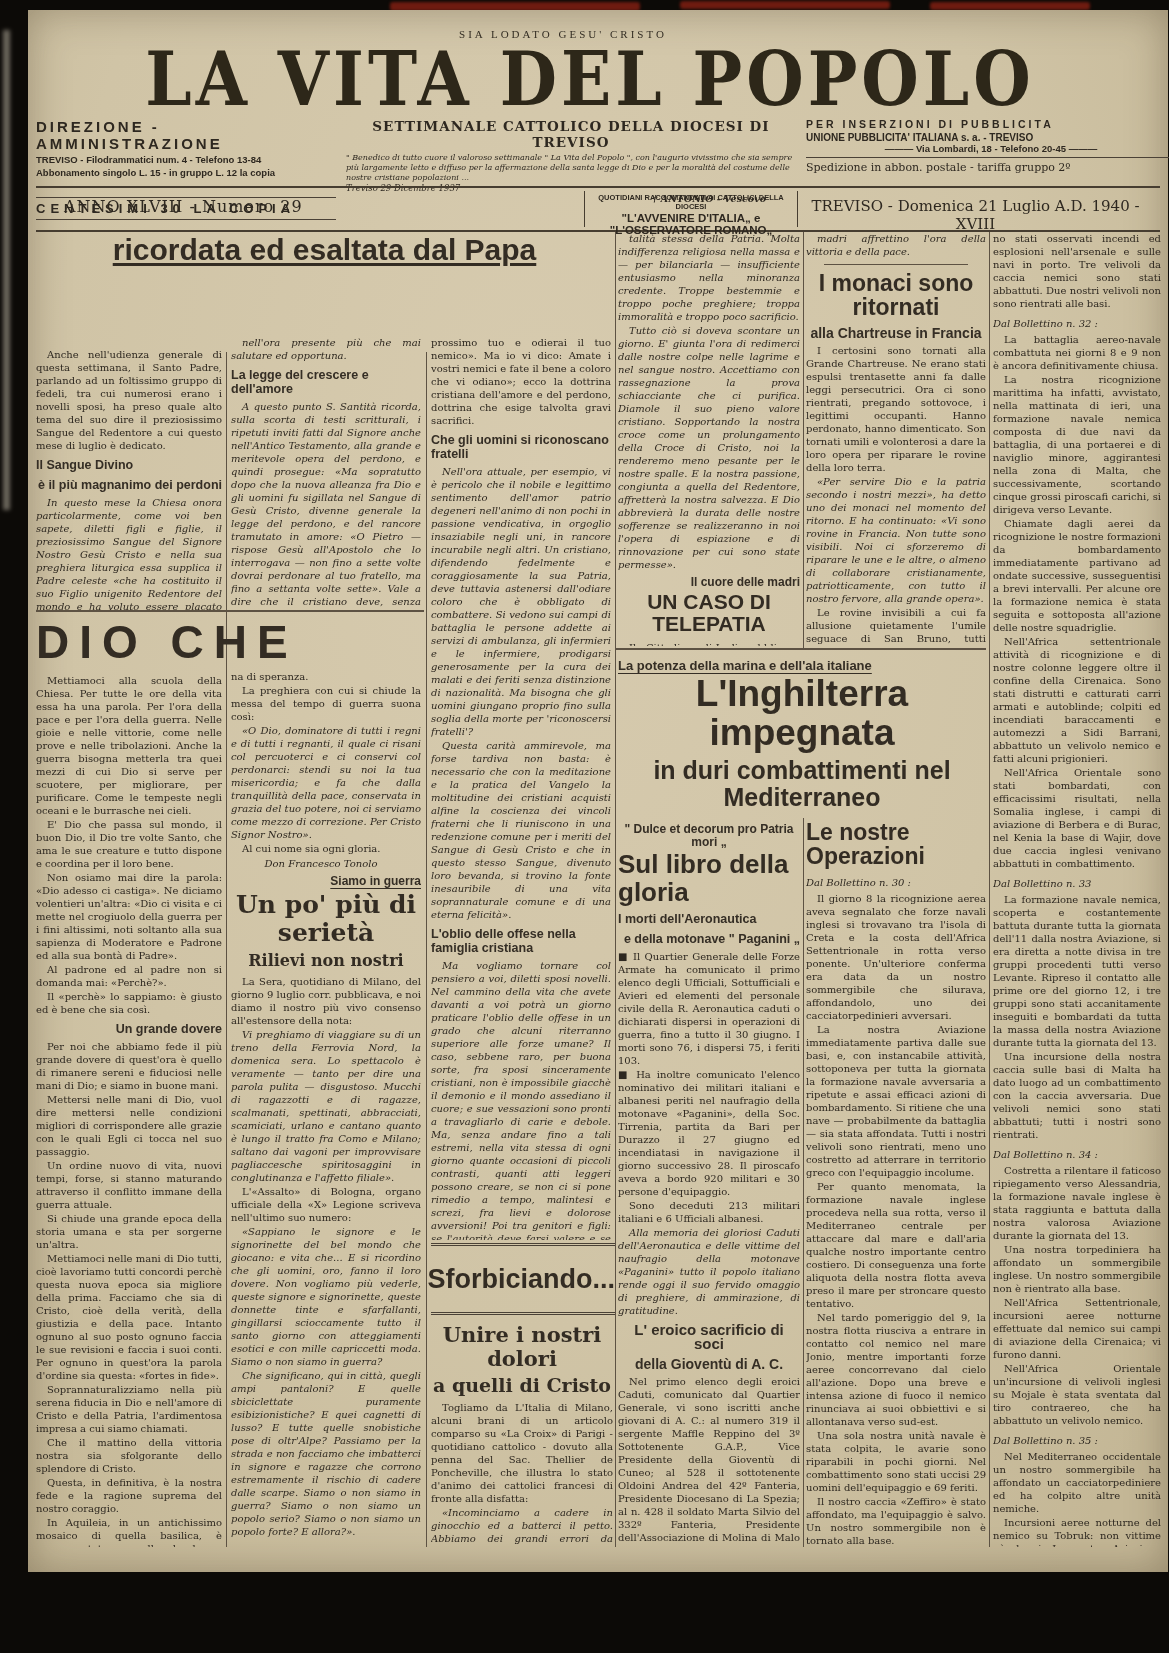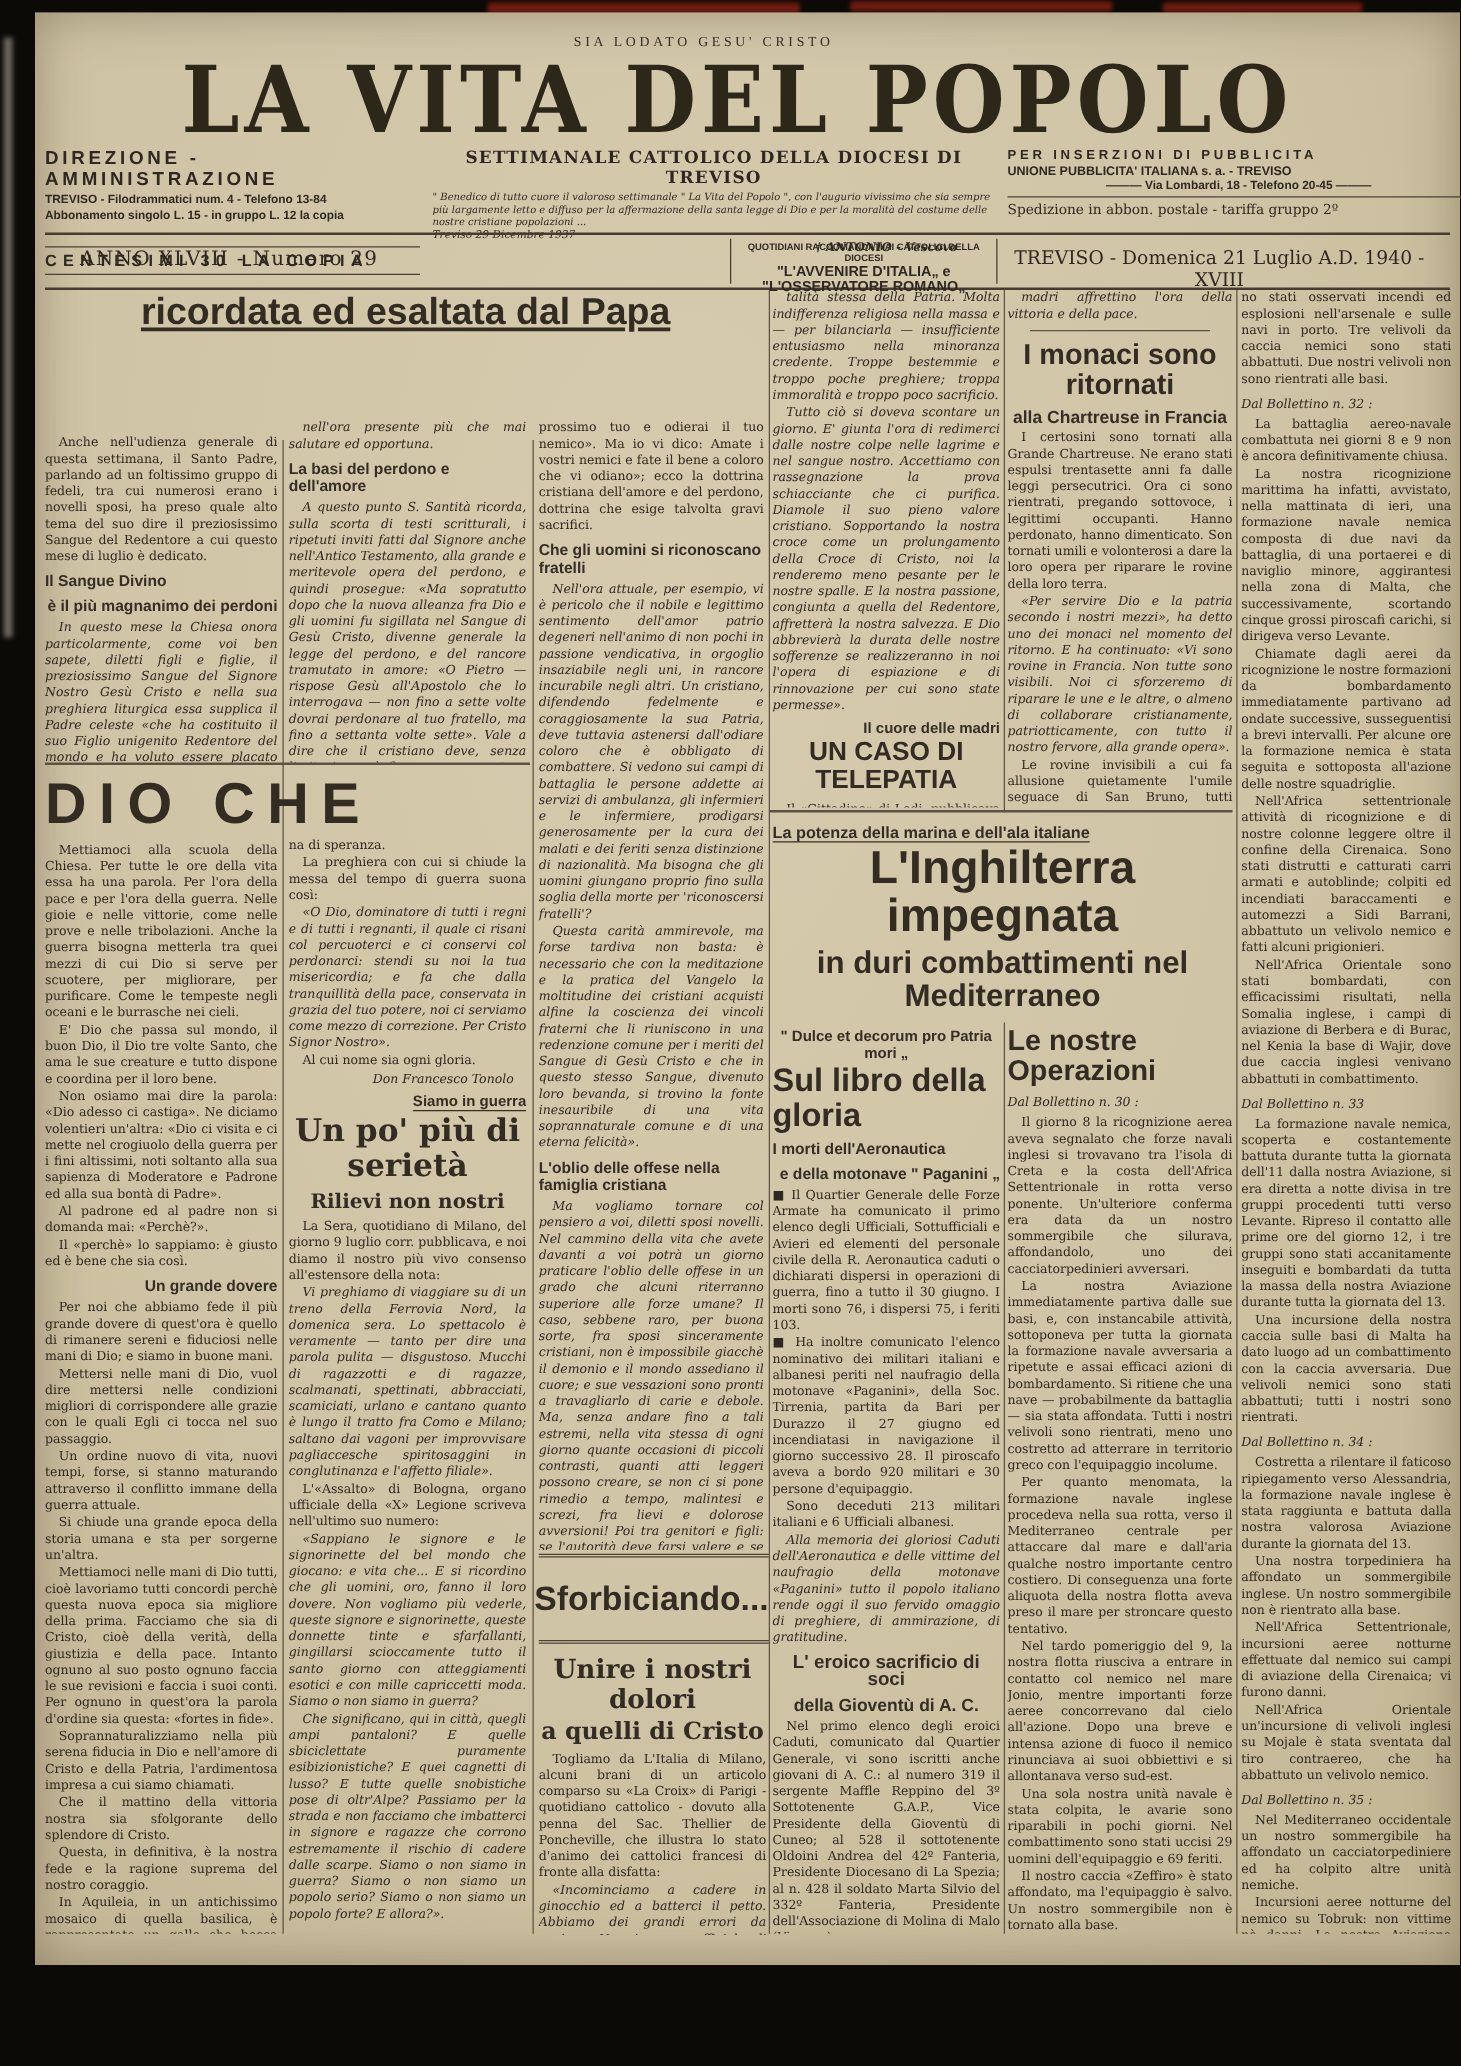--- a/index.html
+++ b/index.html
@@ -56,21 +56,21 @@
   .k-dal{font-style:italic;margin:7px 0 3px;}
   .k-sub{font-family:"Liberation Sans",sans-serif;font-weight:700;font-size:12.5px;line-height:14px;
          margin:6px 0 4px;color:#352e25;text-align:left;}
   .k-kick{font-family:"Liberation Sans",sans-serif;font-weight:700;font-size:12px;margin:5px 0 2px;
           color:#352e25;text-align:left;}
   .k-h1{font-family:"Liberation Sans",sans-serif;font-weight:700;line-height:1.06;margin:2px 0 5px;
         color:#332c23;text-align:left;}
   .k-h1s{font-family:"DejaVu Serif",serif;font-weight:700;line-height:1.12;margin:3px 0 5px;
          color:#332c23;text-align:center;}
   .k-quote{font-family:"Liberation Sans",sans-serif;font-weight:700;line-height:1.25;color:#332c23;}
-  .k-sign{font-style:italic;text-align:right;margin:2px 10px 5px 0;}
+  .k-sign{font-style:italic;text-align:center;margin:2px 10px 5px 0;}
   .k-rule{border-top:1px solid #5d5243;margin:6px 18px;height:0;}
   .u{text-decoration:underline;text-underline-offset:3px;}
   
   #sforb{position:absolute;left:430px;top:1243px;width:184px;height:66px;
          border-top:3px double #4a4136;border-bottom:3px double #4a4136;
          display:flex;align-items:center;justify-content:flex-end;}
   #sforb .t{font-family:"Liberation Sans",sans-serif;font-weight:700;font-size:27px;color:#332c23;}
 </style>
 </head>
 <body>
@@ -130,21 +130,21 @@
         <div class="k-h1 u" style="font-size: 30px; text-align: center;">ricordata ed esaltata dal Papa</div>
       </div>
     <div class="col" style="left:8px;top:338px;width:186px;height:262px;">
         <div class="k-p">Anche nell'udienza generale di questa settimana, il Santo Padre, parlando ad un foltissimo gruppo di fedeli, tra cui numerosi erano i novelli sposi, ha preso quale alto tema del suo dire il preziosissimo Sangue del Redentore a cui questo mese di luglio è dedicato.</div>
         <div class="k-sub">Il Sangue Divino</div>
         <div class="k-sub" style="text-align: right;">è il più magnanimo dei perdoni</div>
         <div class="k-pi">In questo mese la Chiesa onora particolarmente, come voi ben sapete, diletti figli e figlie, il preziosissimo Sangue del Signore Nostro Gesù Cristo e nella sua preghiera liturgica essa supplica il Padre celeste «che ha costituito il suo Figlio unigenito Redentore del mondo e ha voluto essere placato col Sangue di Lui», di farne sentire a noi i benefici effetti. Tale fu l'argomento delle Nostre brevi parole nell'udienza di mercoledì scorso; tale sarà — pur sotto un diverso aspetto — anche quello di oggi, perchè il mistero di questo Sangue divino generosamente sparso è inesauribile come la sua stessa sorgente, e la meditazione dell'opera redentrice, vale a dire del più magnanimo dei perdoni, è</div>
       </div>
     <div class="col" style="left:203px;top:326px;width:190px;height:274px;">
         <div class="k-pi">nell'ora presente più che mai salutare ed opportuna.</div>
-        <div class="k-sub">La basi del perdono e dell'amore</div>
+        <div class="k-sub">La legge del crescere e dell'amore</div>
         <div class="k-pi">A questo punto S. Santità ricorda, sulla scorta di testi scritturali, i ripetuti inviti fatti dal Signore anche nell'Antico Testamento, alla grande e meritevole opera del perdono, e quindi prosegue: «Ma sopratutto dopo che la nuova alleanza fra Dio e gli uomini fu sigillata nel Sangue di Gesù Cristo, divenne generale la legge del perdono, e del rancore tramutato in amore: «O Pietro — rispose Gesù all'Apostolo che lo interrogava — non fino a sette volte dovrai perdonare al tuo fratello, ma fino a settanta volte sette». Vale a dire che il cristiano deve, senza limitazione nè fine, essere pronto a perdonare le offese ricevute dal prossimo. E ancora il Divino Maestro insegnava: «Quando state pregando, se avete qualche cosa contro di alcuno, perdonategli affinchè il Padre vostro, che è nei Cieli, perdoni anche a voi i vostri peccati». E non basta nemmeno il non rendere male per male. «Avete udito — aggiungeva Gesù — che fu detto: «Amerai il</div>
       </div>
     <div class="col" style="left:403px;top:326px;width:180px;height:904px;">
         <div class="k-pn">prossimo tuo e odierai il tuo nemico». Ma io vi dico: Amate i vostri nemici e fate il bene a coloro che vi odiano»; ecco la dottrina cristiana dell'amore e del perdono, dottrina che esige talvolta gravi sacrifici.</div>
         <div class="k-sub">Che gli uomini si riconoscano fratelli</div>
         <div class="k-pi">Nell'ora attuale, per esempio, vi è pericolo che il nobile e legittimo sentimento dell'amor patrio degeneri nell'animo di non pochi in passione vendicativa, in orgoglio insaziabile negli uni, in rancore incurabile negli altri. Un cristiano, difendendo fedelmente e coraggiosamente la sua Patria, deve tuttavia astenersi dall'odiare coloro che è obbligato di combattere. Si vedono sui campi di battaglia le persone addette ai servizi di ambulanza, gli infermieri e le infermiere, prodigarsi generosamente per la cura dei malati e dei feriti senza distinzione di nazionalità. Ma bisogna che gli uomini giungano proprio fino sulla soglia della morte per 'riconoscersi fratelli'?</div>
         <div class="k-pi">Questa carità ammirevole, ma forse tardiva non basta: è necessario che con la meditazione e la pratica del Vangelo la moltitudine dei cristiani acquisti alfine la coscienza dei vincoli fraterni che li riuniscono in una redenzione comune per i meriti del Sangue di Gesù Cristo e che in questo stesso Sangue, divenuto loro bevanda, si trovino la fonte inesauribile di una vita soprannaturale comune e di una eterna felicità».</div>
         <div class="k-sub">L'oblio delle offese nella famiglia cristiana</div>
         <div class="k-pi">Ma vogliamo tornare col pensiero a voi, diletti sposi novelli. Nel cammino della vita che avete davanti a voi potrà un giorno praticare l'oblio delle offese in un grado che alcuni riterranno superiore alle forze umane? Il caso, sebbene raro, per buona sorte, fra sposi sinceramente cristiani, non è impossibile giacchè il demonio e il mondo assediano il cuore; e sue vessazioni sono pronti a travagliarlo di carie e debole. Ma, senza andare fino a tali estremi, nella vita stessa di ogni giorno quante occasioni di piccoli contrasti, quanti atti leggeri possono creare, se non ci si pone rimedio a tempo, malintesi e screzi, fra lievi e dolorose avversioni! Poi tra genitori e figli: se l'autorità deve farsi valere e se la violenta è de' ragazzi meriterebbe rispetto, sostenerli con gli esperti contro, non la repressione, quando sarebbe pero deplorevole da parte di un padre e di una madre la parvenza di risentimenti o di vendette personali. Essa basta per crescere a distruggere nel cuore dei fanciulli la confidenza e l'affetto filiale».</div>
       </div>

